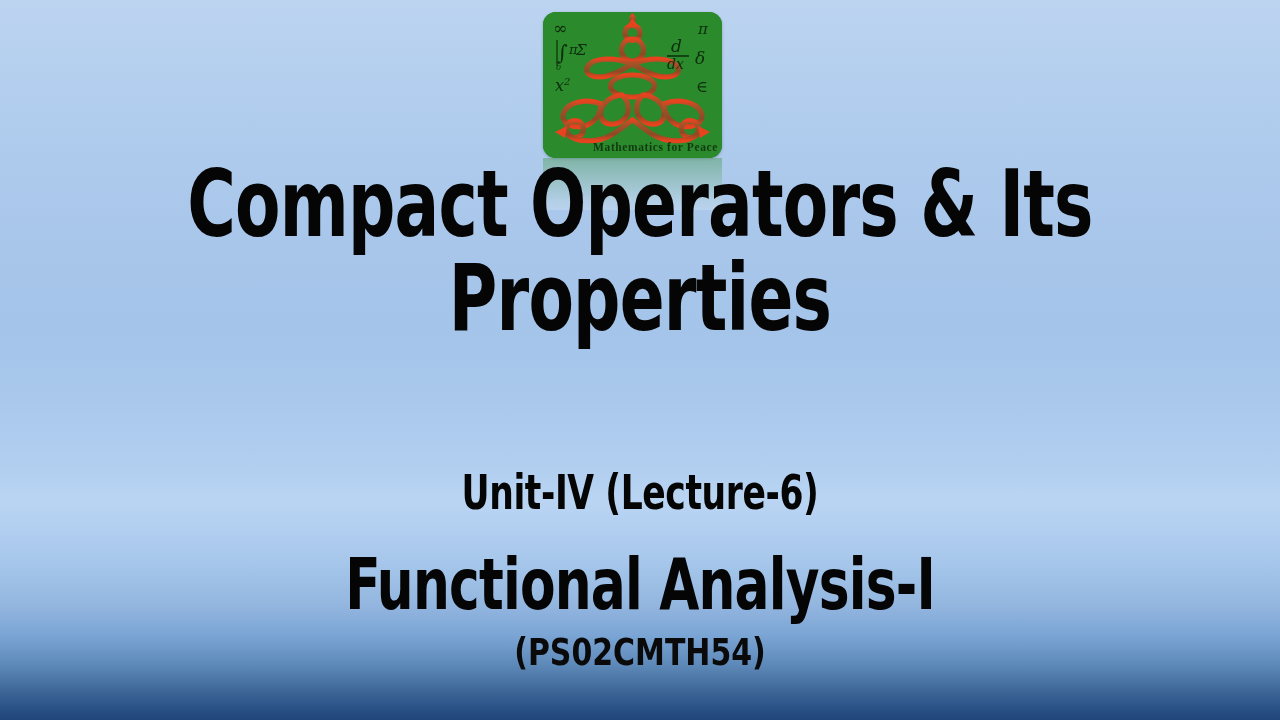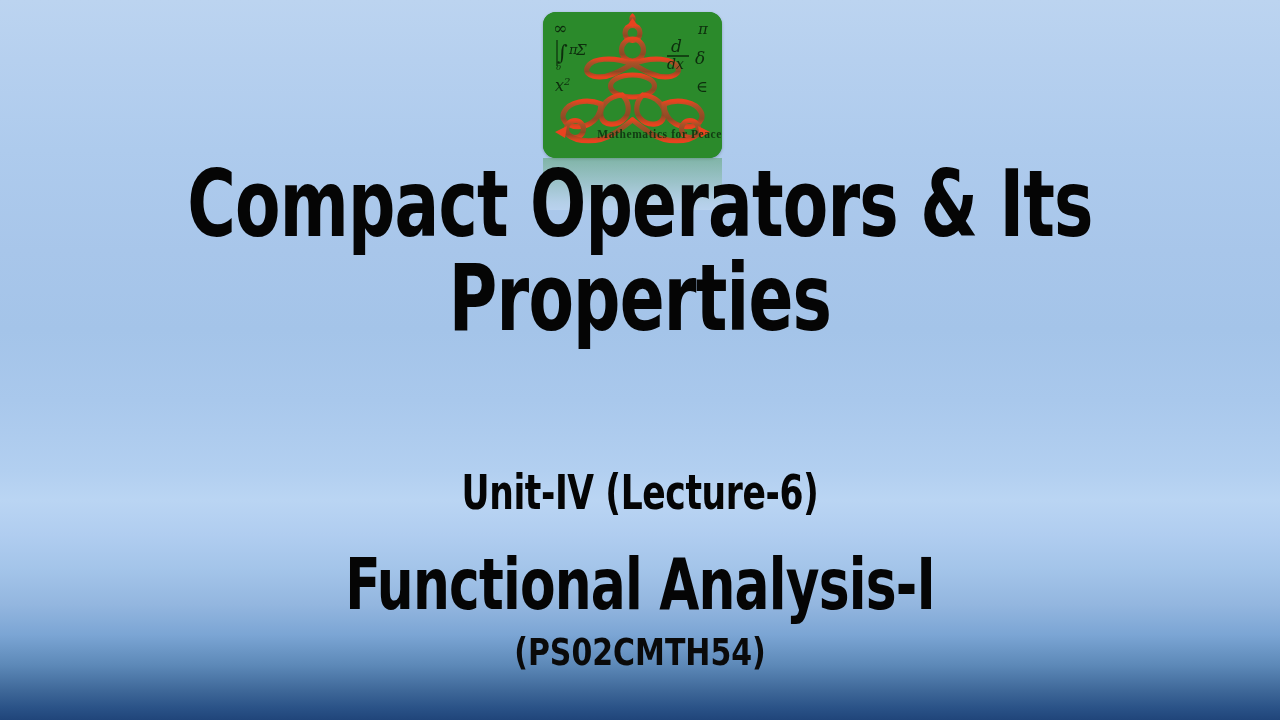--- a/index.html
+++ b/index.html
@@ -54,22 +54,22 @@
     border-radius:13px;
     overflow:hidden;
     box-shadow:0 1px 3px rgba(0,0,0,0.25);
   }
 
   .logo-card svg { display:block; width:179px; height:146px; }
 
   .logo-caption {
     position:absolute;
     left:0; right:0;
-    bottom:18px;
-    text-align:right;
+    bottom:5px;
+    text-align:center;
     font-family:"Liberation Serif", serif;
     font-weight:bold;
     font-size:11.5px;
     letter-spacing:0.6px;
     color:#123a12;
     margin-left:46px;
   }
 
   
   #logo-reflection {

